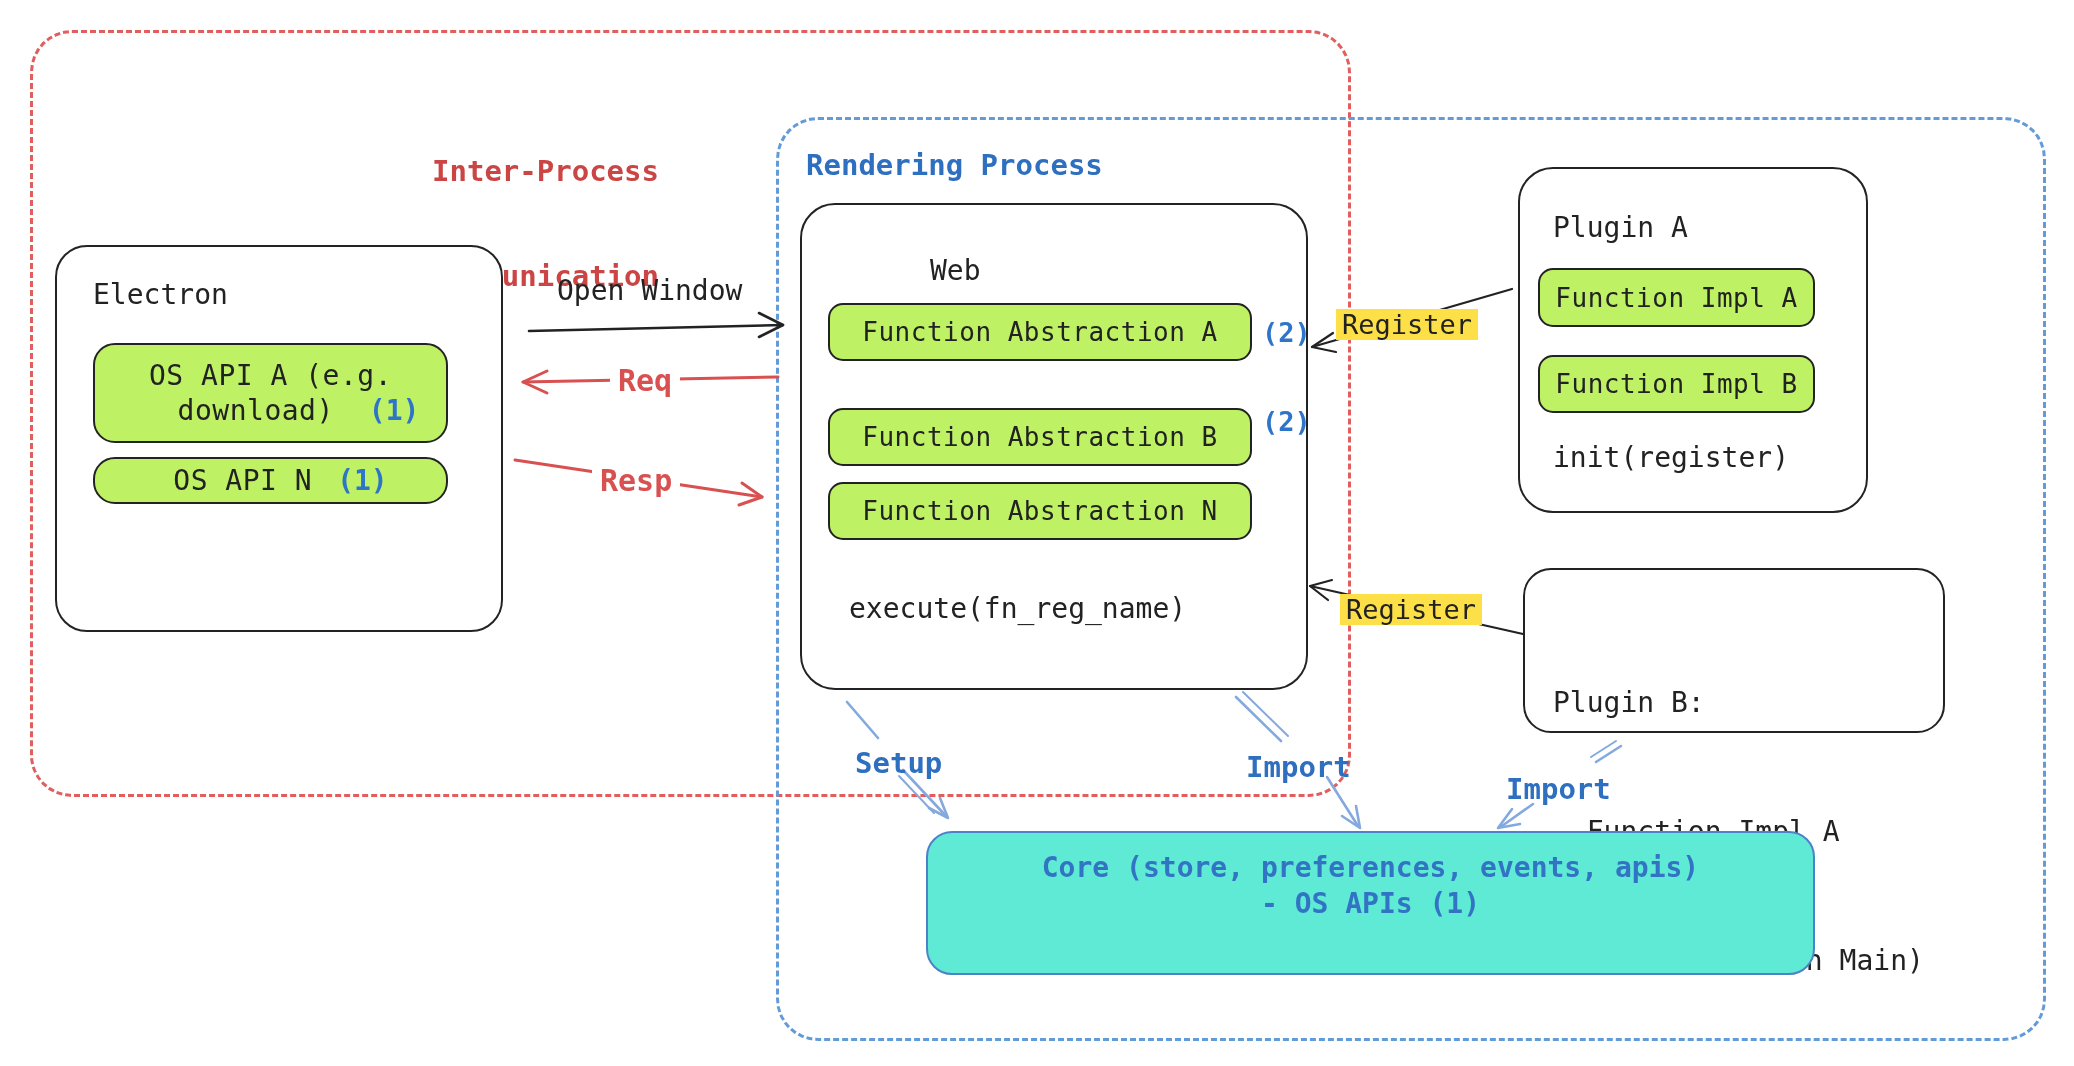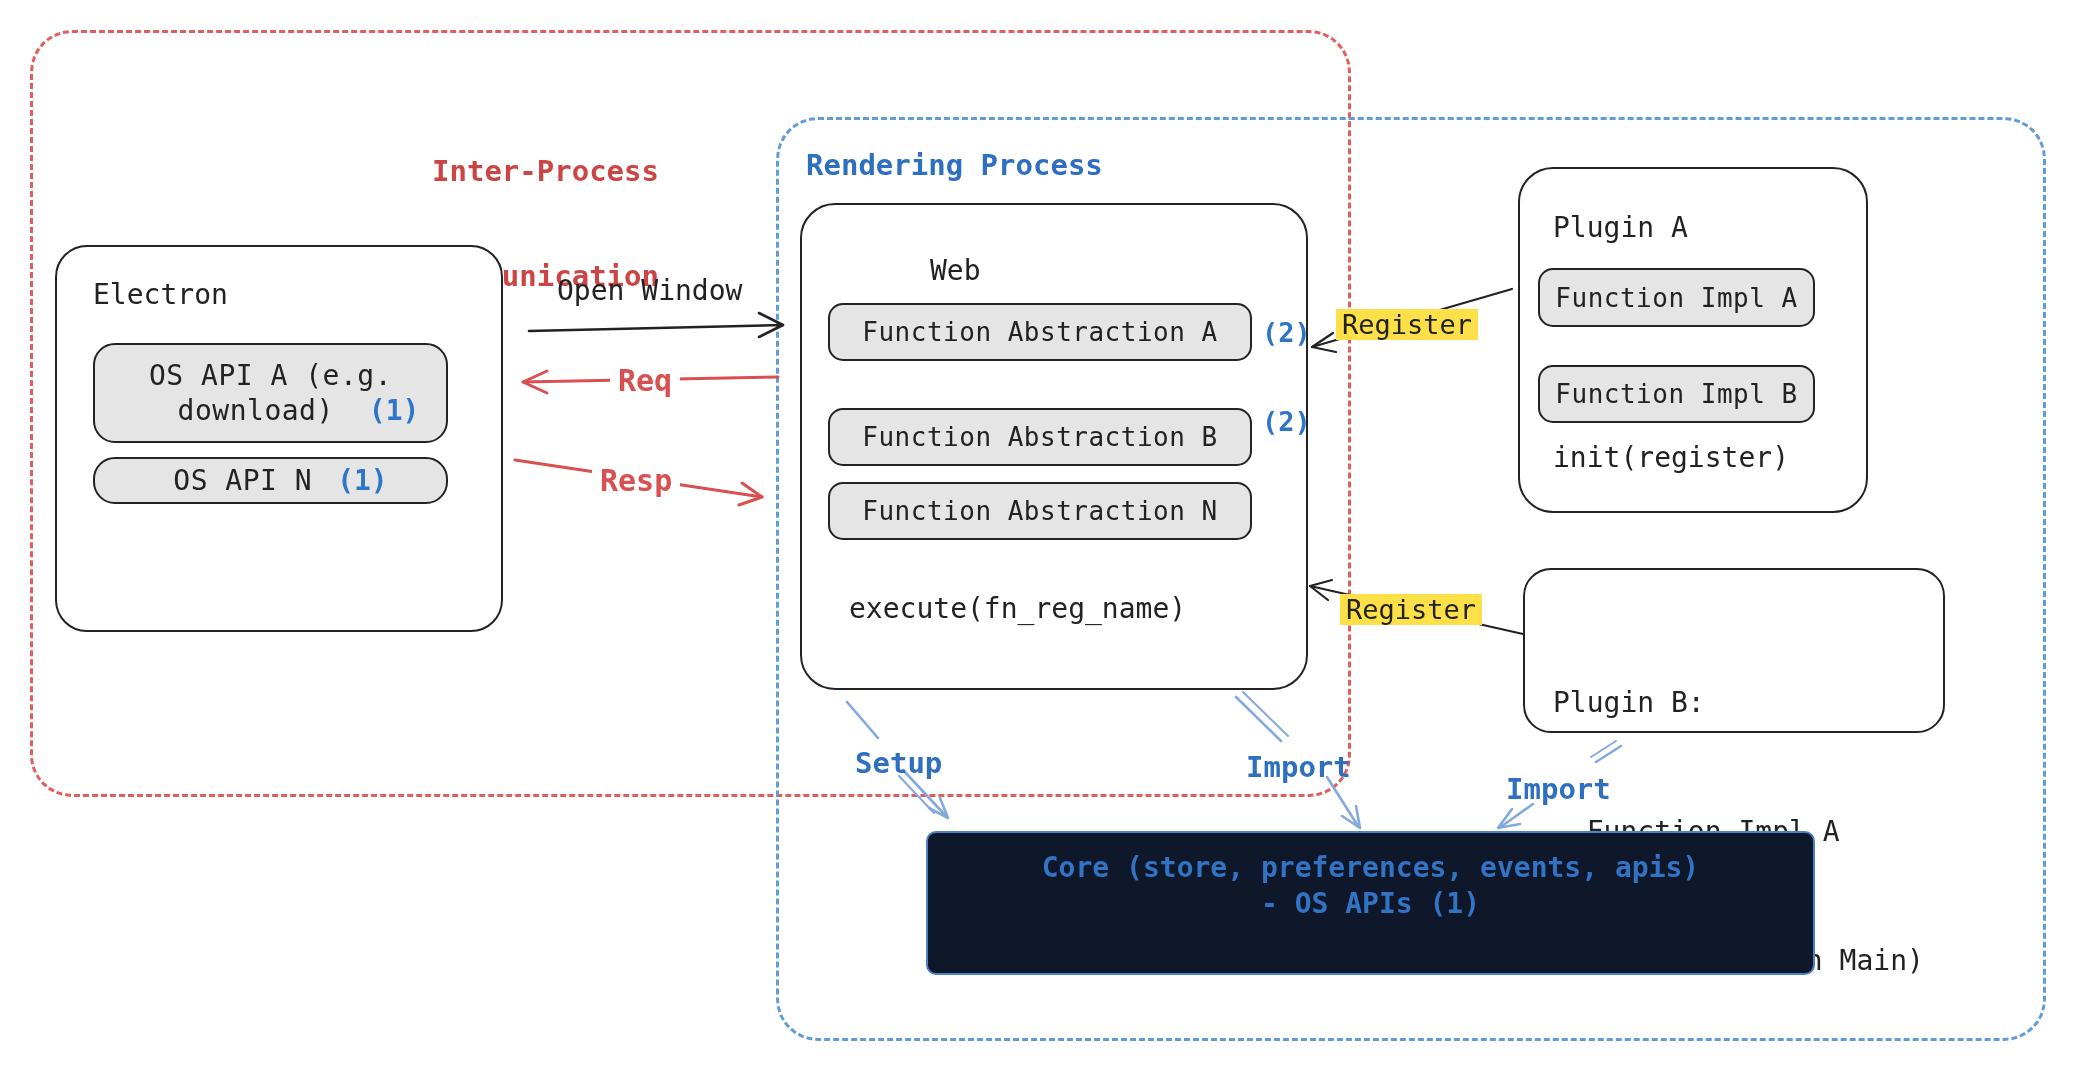--- a/index.html
+++ b/index.html
@@ -6,32 +6,32 @@
   #canvas{
     position:relative;width:2074px;height:1066px;background:#ffffff;overflow:hidden;
     font-family:"DejaVu Sans Mono","Liberation Mono",monospace;color:#222;
   }
   
   .region{position:absolute;border-radius:42px;background:transparent;}
   .region.red{border:3px dashed #e25e5e;}
   .region.blue{border:3px dashed #639ad8;}
   
   .box{position:absolute;background:#fff;border:2.6px solid #232323;border-radius:32px;box-sizing:border-box;}
-  .pill{position:absolute;background:#e5e5e5;border:2.3px solid #232323;border-radius:15px;box-sizing:border-box;
+  .pill{position:absolute;background:#bef264;border:2.3px solid #232323;border-radius:15px;box-sizing:border-box;
         display:flex;align-items:center;justify-content:center;}
   .pill .lbl{font-size:26px;font-weight:500;letter-spacing:0.5px;}
   .t{position:absolute;font-weight:500;white-space:pre;}
   .badge{color:#2e74c8;font-weight:600;}
   .red-title{color:#cc4545;font-size:29px;line-height:35px;font-weight:600;}
   .blue-title{color:#2e6fc0;font-size:29px;font-weight:600;}
   .arrow-label{position:absolute;font-weight:600;white-space:pre;}
   .arrow-label.red{color:#d85050;font-size:30px;background:#fff;padding:0 8px;}
   .arrow-label.black{color:#222;font-size:27px;font-weight:400;background:#fde047;padding:0 6px;}
   .arrow-label.blue{color:#2e6fc0;font-size:29px;}
-  .core-box{position:absolute;background:#0f172a;border:2.6px solid #4d82c8;border-radius:10px;box-sizing:border-box;
+  .core-box{position:absolute;background:#5eead4;border:2.6px solid #4d82c8;border-radius:26px;box-sizing:border-box;
             color:#3273c4;text-align:center;font-size:28px;line-height:36px;font-weight:600;padding-top:17px;}
   svg.overlay{position:absolute;left:0;top:0;z-index:5;pointer-events:none;}
   .layer-labels{position:absolute;left:0;top:0;width:100%;height:100%;z-index:6;pointer-events:none;}
   .layer-boxes{position:absolute;left:0;top:0;width:100%;height:100%;z-index:4;}
 </style>
 </head>
 <body>
 
 <div id="canvas">
 
@@ -114,21 +114,21 @@
     <div class="pill" style="left:828px;top:482px;width:424px;height:58px;">
       <span class="lbl">Function Abstraction N</span>
     </div>
     <div class="t" style="left:849px;top:592px;font-size:28px;">execute(fn_reg_name)</div>
 
     <div class="box" style="left:1518px;top:167px;width:350px;height:346px;border-radius:35px;"></div>
     <div class="t" style="left:1553px;top:211px;font-size:28px;">Plugin A</div>
     <div class="pill" style="left:1538px;top:268px;width:277px;height:59px;">
       <span class="lbl">Function Impl A</span>
     </div>
-    <div class="pill" style="left:1538px;top:355px;width:277px;height:58px;margin-top:10px;">
+    <div class="pill" style="left:1538px;top:355px;width:277px;height:58px;">
       <span class="lbl">Function Impl B</span>
     </div>
     <div class="t" style="left:1553px;top:441px;font-size:28px;">init(register)</div>
 
     <div class="box" style="left:1523px;top:568px;width:422px;height:165px;border-radius:28px;"></div>
     <div class="t" style="left:1553px;top:595px;font-size:28px;line-height:43px;">
       <div>Plugin B:</div>
       <div>- Function Impl A</div>
       <div>- Module (run on Main)</div>
     </div>

